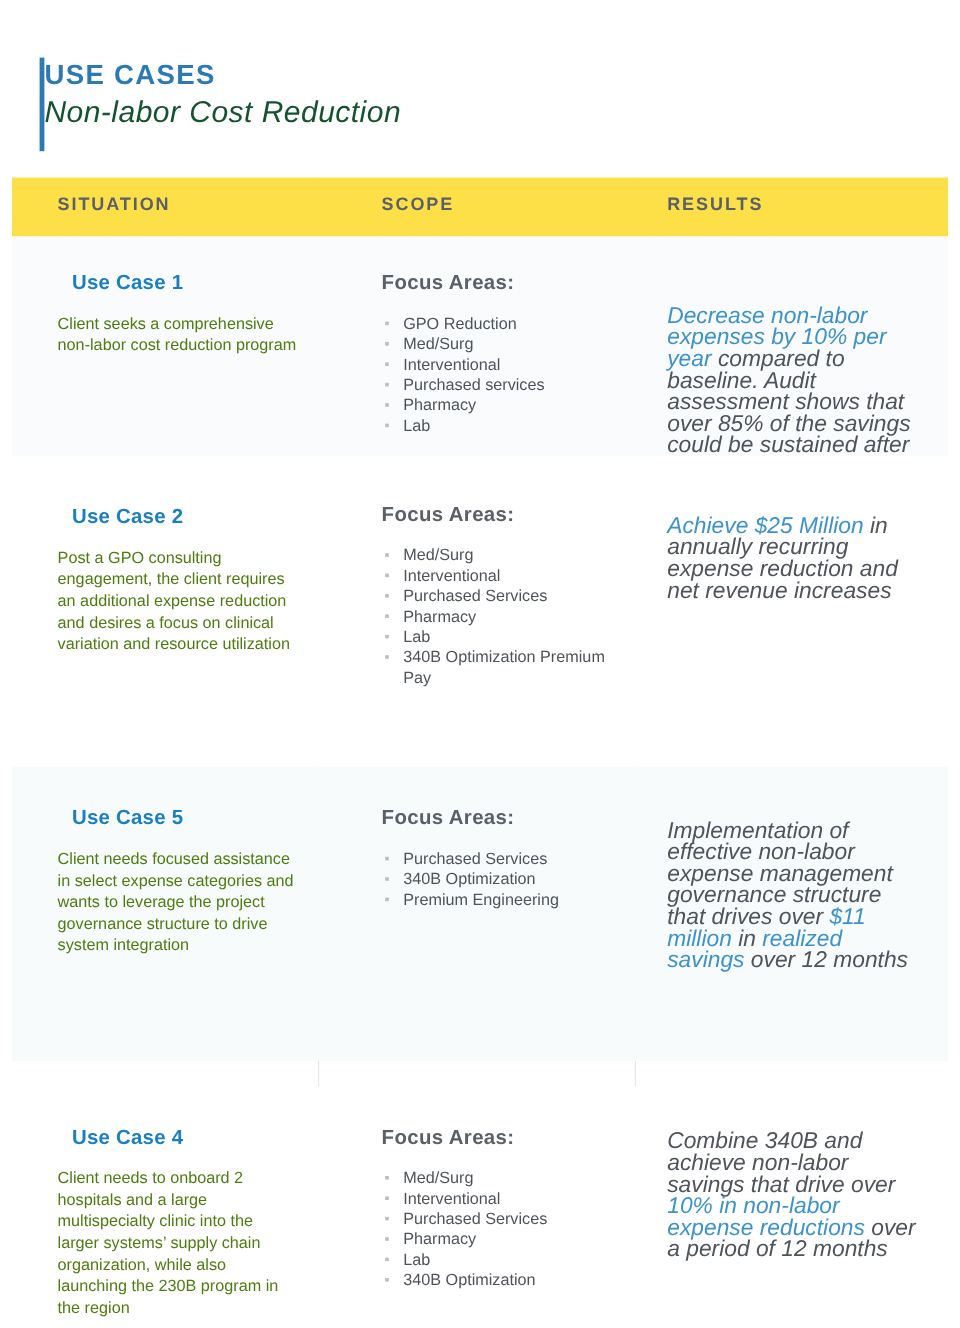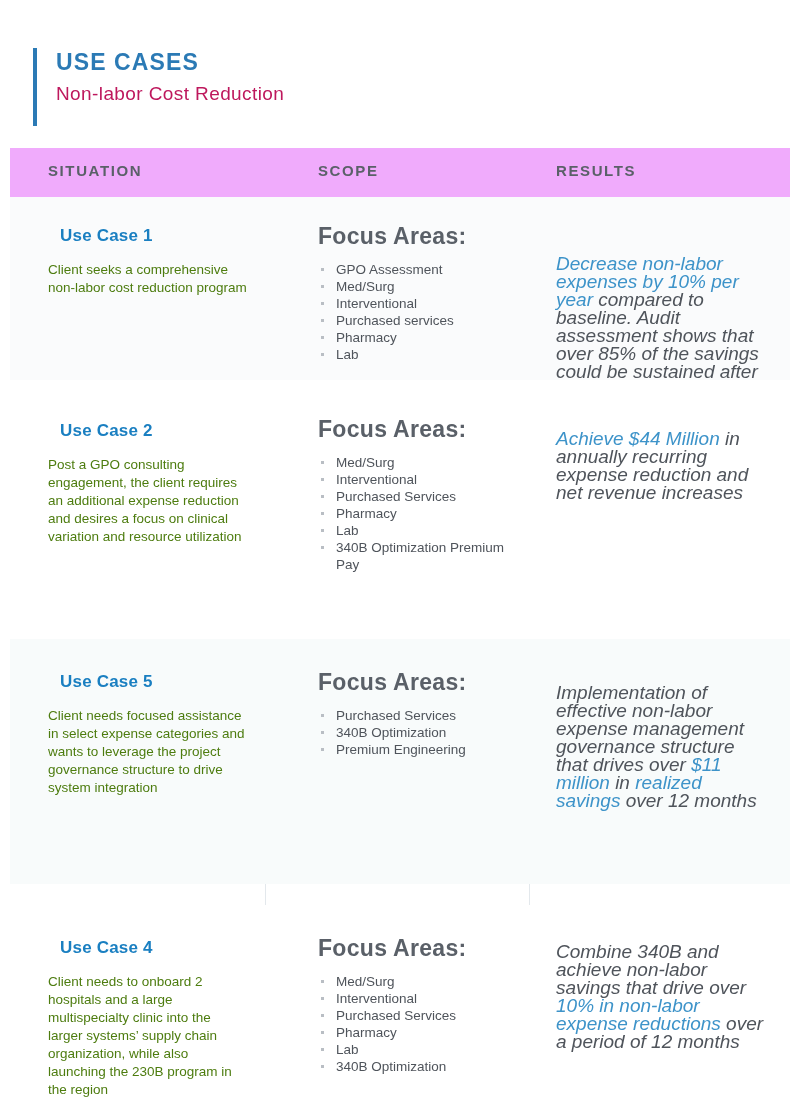--- a/index.html
+++ b/index.html
@@ -8,55 +8,55 @@
     background:#ffffff;
     font-family:"Liberation Sans", sans-serif;
     color:#4a4f57;
     overflow:hidden;
   }
   .page{position:relative;width:800px;height:1107px;}
 
   
   .header{
     position:absolute;left:33px;top:48px;
-    padding-left:19px;
     border-left:4px solid #2b7ab5;
     height:78px;
     box-sizing:border-box;
   }
   .header-title{
     font-size:23px;
     font-weight:bold;
     letter-spacing:1.1px;
     color:#2b7ab5;
     line-height:28px;
     margin:0 0 6px 0;
   }
   .header-sub{
-    font-size:19px;
-    color:#be185d;
+    font-size:25px;
+    color:#14532d;
     letter-spacing:.4px;
     line-height:24px;
     margin:0;
+    font-style:italic;
   }
 
   
   .table{
     position:absolute;left:10px;top:148px;
     width:780px;height:959px;
   }
   .col-div{
     position:absolute;top:0;bottom:0;width:1px;background:#e3e8ec;
   }
   .col-div.d1{left:255px;}
   .col-div.d2{left:519px;}
 
   .thead{
     position:absolute;left:0;top:0;width:780px;height:49px;
-    background:#f0abfc;
+    background:#fde047;
   }
   .th{
     position:absolute;top:14px;
     font-size:15px;font-weight:bold;color:#5a6068;
     letter-spacing:1.6px;
   }
   .th.c1{left:38px;}
   .th.c2{left:308px;}
   .th.c3{left:546px;}
 
@@ -83,21 +83,21 @@
   .row.r4 .cell.c2{padding-top:32px;}
 
   .case-title{
     font-size:17px;font-weight:bold;color:#1a7fc1;
     letter-spacing:.2px;margin:0 0 14px 12px;line-height:22px;
   }
   .situation-text{
     font-size:13.5px;line-height:18px;color:#4d7c0f;margin:0;
   }
   .focus-title{
-    font-size:23px;font-weight:bold;color:#5a6068;
+    font-size:17px;font-weight:bold;color:#5a6068;
     letter-spacing:.3px;margin:0 0 14px 0;line-height:22px;
   }
   .focus-list{list-style:none;margin:0;padding:0;}
   .focus-list li{
     position:relative;padding-left:18px;
     font-size:13.5px;line-height:17px;color:#4f545b;margin-bottom:0;
   }
   .focus-list li::before{
     content:"";position:absolute;left:3px;top:7px;
     width:3px;height:3px;background:#b9bec4;
@@ -129,21 +129,21 @@
     </div>
 
     <div class="row r1">
       <div class="cell c1">
         <div class="case-title">Use Case 1</div>
         <p class="situation-text">Client seeks a comprehensive non-labor cost reduction program</p>
       </div>
       <div class="cell c2">
         <div class="focus-title">Focus Areas:</div>
         <ul class="focus-list">
-            <li>GPO Assessment</li>
+            <li>GPO Reduction</li>
             <li>Med/Surg</li>
             <li>Interventional</li>
             <li>Purchased services</li>
             <li>Pharmacy</li>
             <li>Lab</li>
           </ul>
       </div>
       <div class="cell c3 pad-r1">
         <p class="result-text"><span class="hl">Decrease non-labor expenses by 10% per year </span><span>compared to baseline. Audit assessment shows that over 85% of the savings could be sustained after 1 year</span></p>
       </div>
@@ -159,21 +159,21 @@
         <ul class="focus-list">
             <li>Med/Surg</li>
             <li>Interventional</li>
             <li>Purchased Services</li>
             <li>Pharmacy</li>
             <li>Lab</li>
             <li>340B Optimization Premium Pay</li>
           </ul>
       </div>
       <div class="cell c3 pad-r2">
-        <p class="result-text"><span class="hl">Achieve $44 Million</span><span> in annually recurring expense reduction and net revenue increases</span></p>
+        <p class="result-text"><span class="hl">Achieve $25 Million</span><span> in annually recurring expense reduction and net revenue increases</span></p>
       </div>
     </div>
 
     <div class="row r3">
       <div class="cell c1">
         <div class="case-title">Use Case 5</div>
         <p class="situation-text">Client needs focused assistance in select expense categories and wants to leverage the project governance structure to drive system integration</p>
       </div>
       <div class="cell c2">
         <div class="focus-title">Focus Areas:</div>

